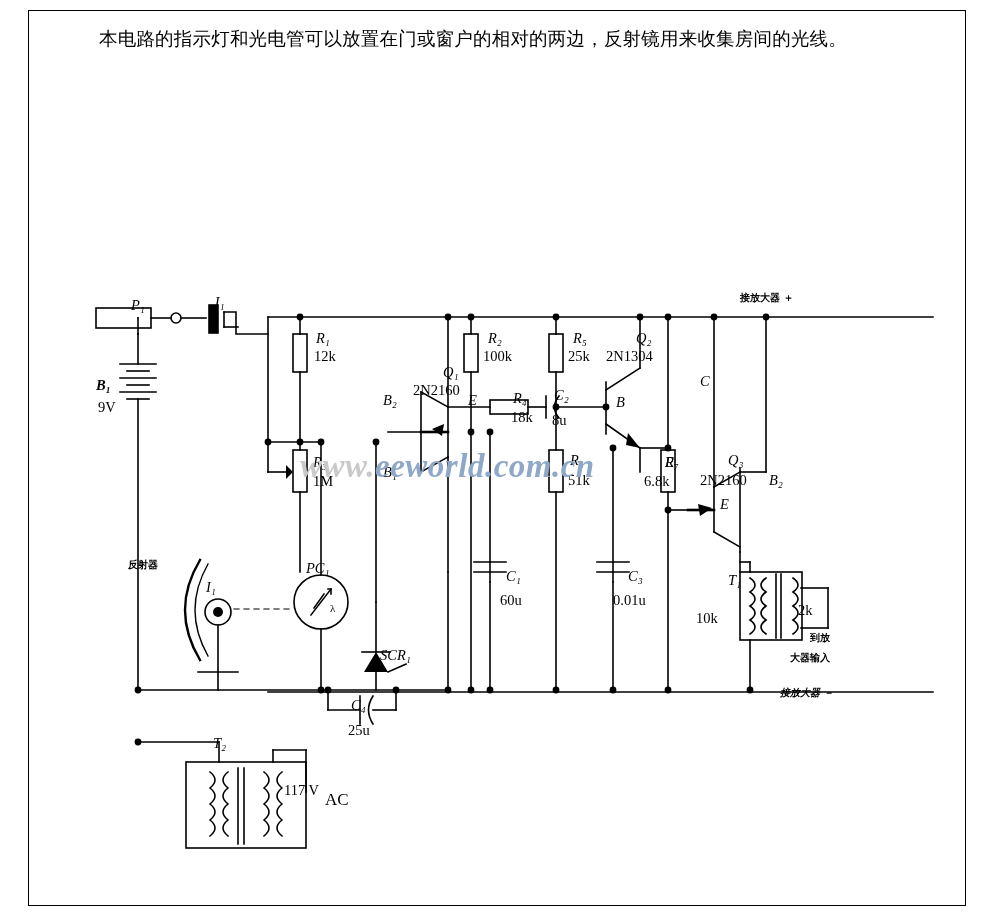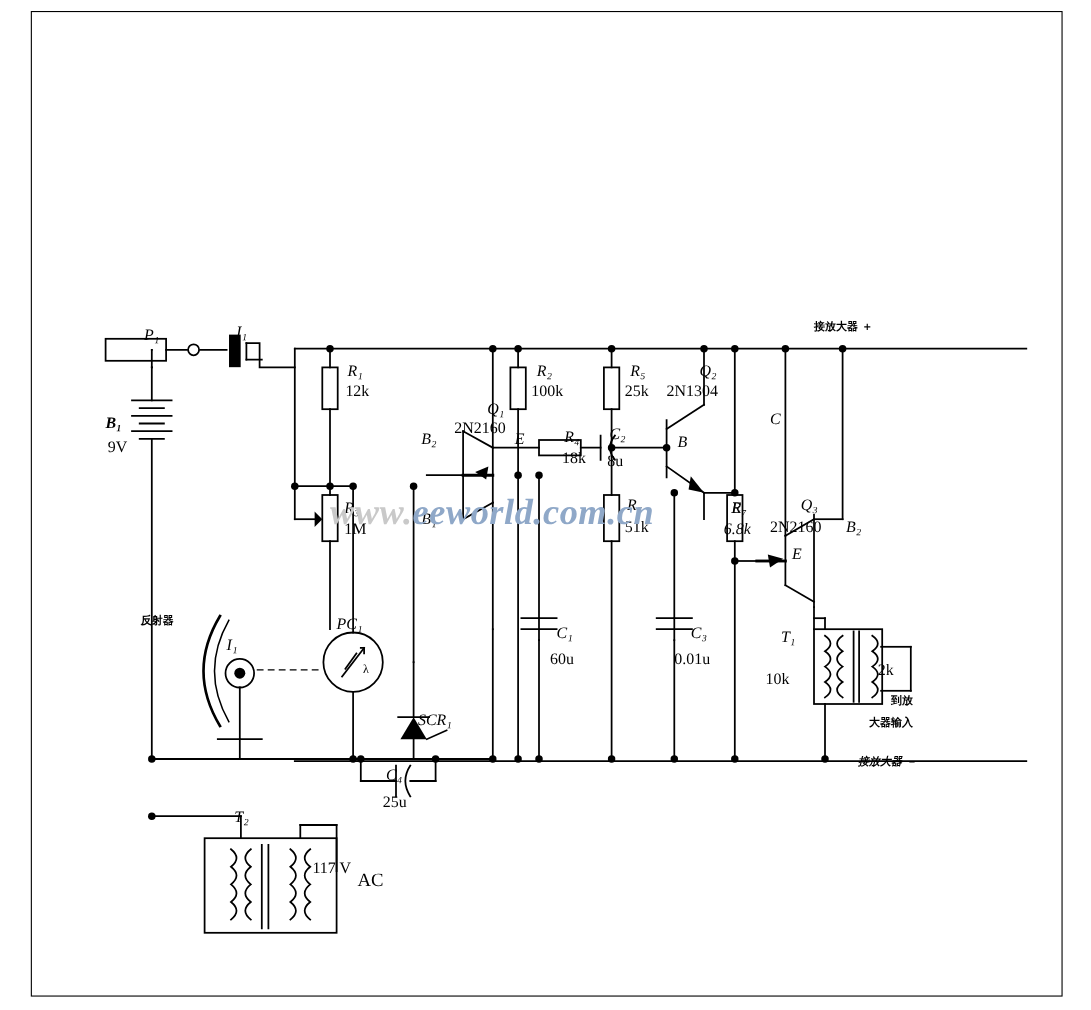--- a/index.html
+++ b/index.html
@@ -82,20 +82,21 @@
   .watermark .blue { color: #8fa8c8; }
 </style>
 </head>
 <body>
 
 <div id="page">
 
   <div class="frame"></div>
 
   <div class="text-block">
+    <p class="para">本电路的指示灯和光电管可以放置在门或窗户的相对的两边，反射镜用来收集房间的光线。</p>
   </div>
 
   <div class="circuit">
     <svg class="sch" width="938" height="620" viewBox="0 0 938 620">
       <g stroke="#000" stroke-width="1.6" fill="none" stroke-linecap="square">
 
         <line x1="240" y1="45" x2="905" y2="45"></line>
 
         <line x1="240" y1="420" x2="905" y2="420"></line>
 
@@ -330,33 +331,33 @@
       <div class="lbl it" style="left: 588px; top: 122px;">B</div>
       <div class="lbl it b" style="left: 68px; top: 105px;">B₁</div>
       <div class="lbl " style="left: 70px; top: 127px;">9V</div>
       <div class="lbl it" style="left: 355px; top: 192px;">B₁</div>
       <div class="lbl it" style="left: 285px; top: 182px;">R₃</div>
       <div class="lbl " style="left: 285px; top: 201px;">1M</div>
       <div class="lbl it" style="left: 542px; top: 180px;">R₆</div>
       <div class="lbl " style="left: 540px; top: 200px;">51k</div>
       <div class="lbl it" style="left: 637px; top: 182px;">E</div>
       <div class="lbl it" style="left: 637px; top: 182px;">R₇</div>
-      <div class="lbl " style="left: 630px; top: 201px; font-style: italic;">6.8k</div>
+      <div class="lbl " style="left: 616px; top: 201px;">6.8k</div>
       <div class="lbl it" style="left: 700px; top: 180px;">Q₃</div>
       <div class="lbl " style="left: 672px; top: 200px;">2N2160</div>
       <div class="lbl it" style="left: 692px; top: 224px;">E</div>
       <div class="lbl it" style="left: 741px; top: 200px;">B₂</div>
       <div class="lbl cn" style="left: 100px; top: 287px;">反射器</div>
       <div class="lbl it" style="left: 178px; top: 307px;">I₁</div>
       <div class="lbl it" style="left: 278px; top: 288px;">PC₁</div>
       <div class="lbl it" style="left: 478px; top: 296px;">C₁</div>
       <div class="lbl " style="left: 472px; top: 320px;">60u</div>
       <div class="lbl it" style="left: 600px; top: 296px;">C₃</div>
       <div class="lbl " style="left: 585px; top: 320px;">0.01u</div>
-      <div class="lbl it" style="left: 682px; top: 300px;">T₁</div>
+      <div class="lbl it" style="left: 700px; top: 300px;">T₁</div>
       <div class="lbl " style="left: 668px; top: 338px;">10k</div>
       <div class="lbl " style="left: 770px; top: 330px;">2k</div>
       <div class="lbl cn" style="left: 782px; top: 360px;">到放</div>
       <div class="lbl cn" style="left: 762px; top: 380px;">大器输入</div>
       <div class="lbl it" style="left: 352px; top: 375px;">SCR₁</div>
       <div class="lbl cn" style="left: 752px; top: 415px; font-style: italic;">接放大器 －</div>
       <div class="lbl it" style="left: 323px; top: 425px;">C₄</div>
       <div class="lbl " style="left: 320px; top: 450px;">25u</div>
       <div class="lbl it" style="left: 185px; top: 463px;">T₂</div>
       <div class="lbl " style="left: 256px; top: 510px; text-align: right;">117 V</div>

